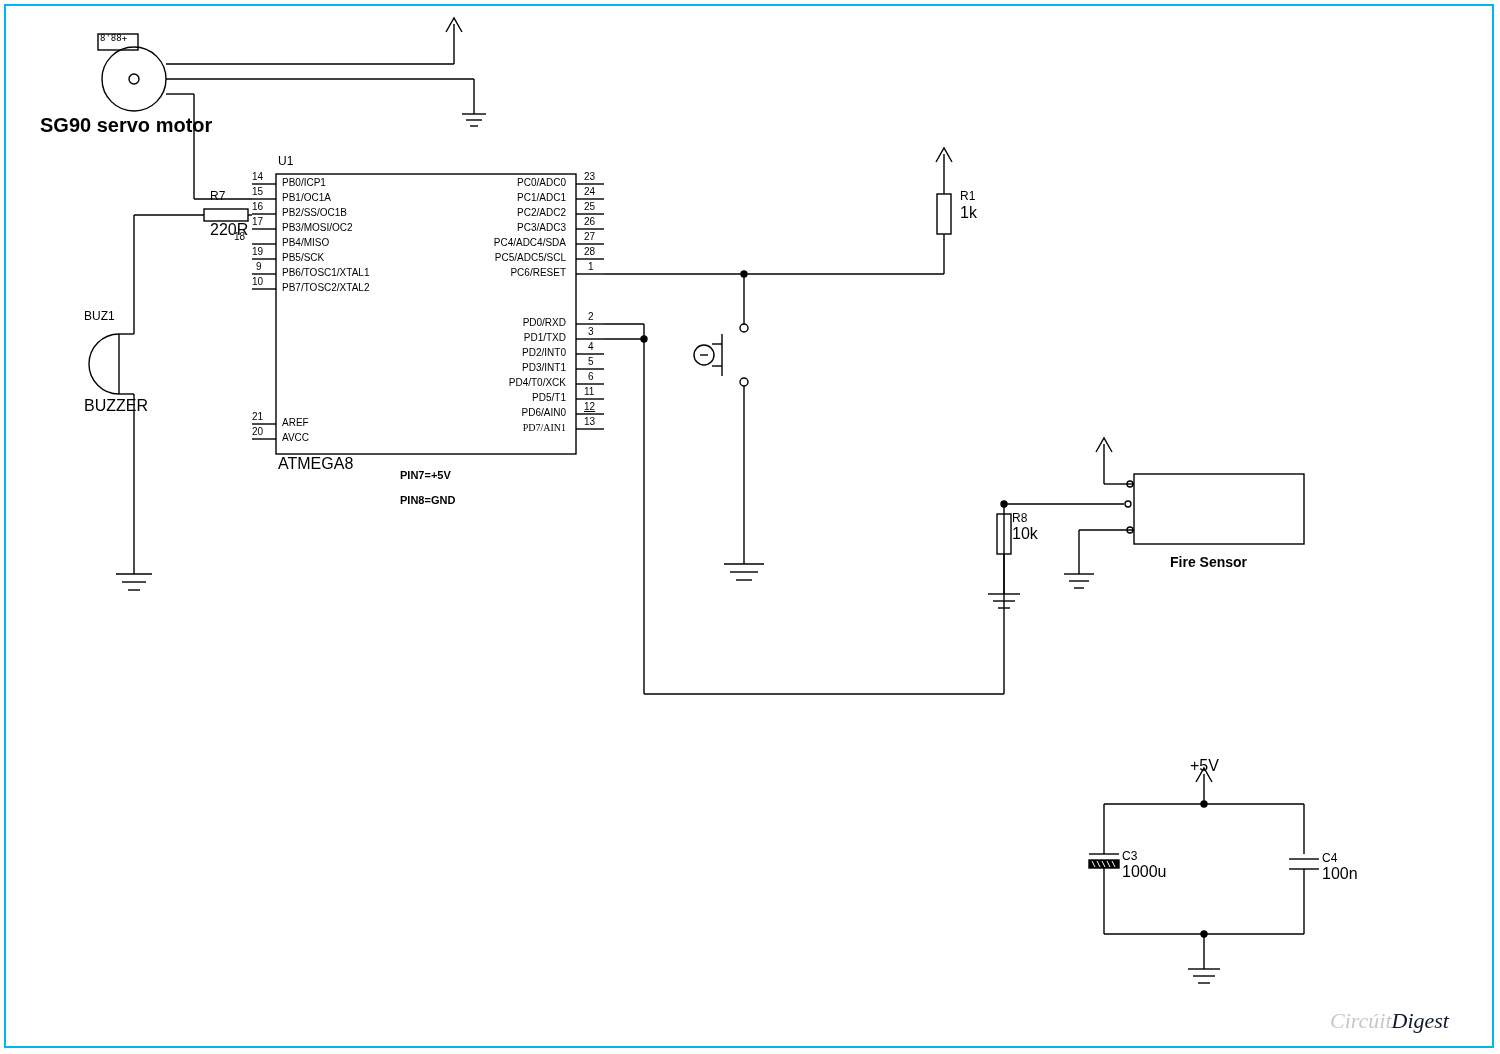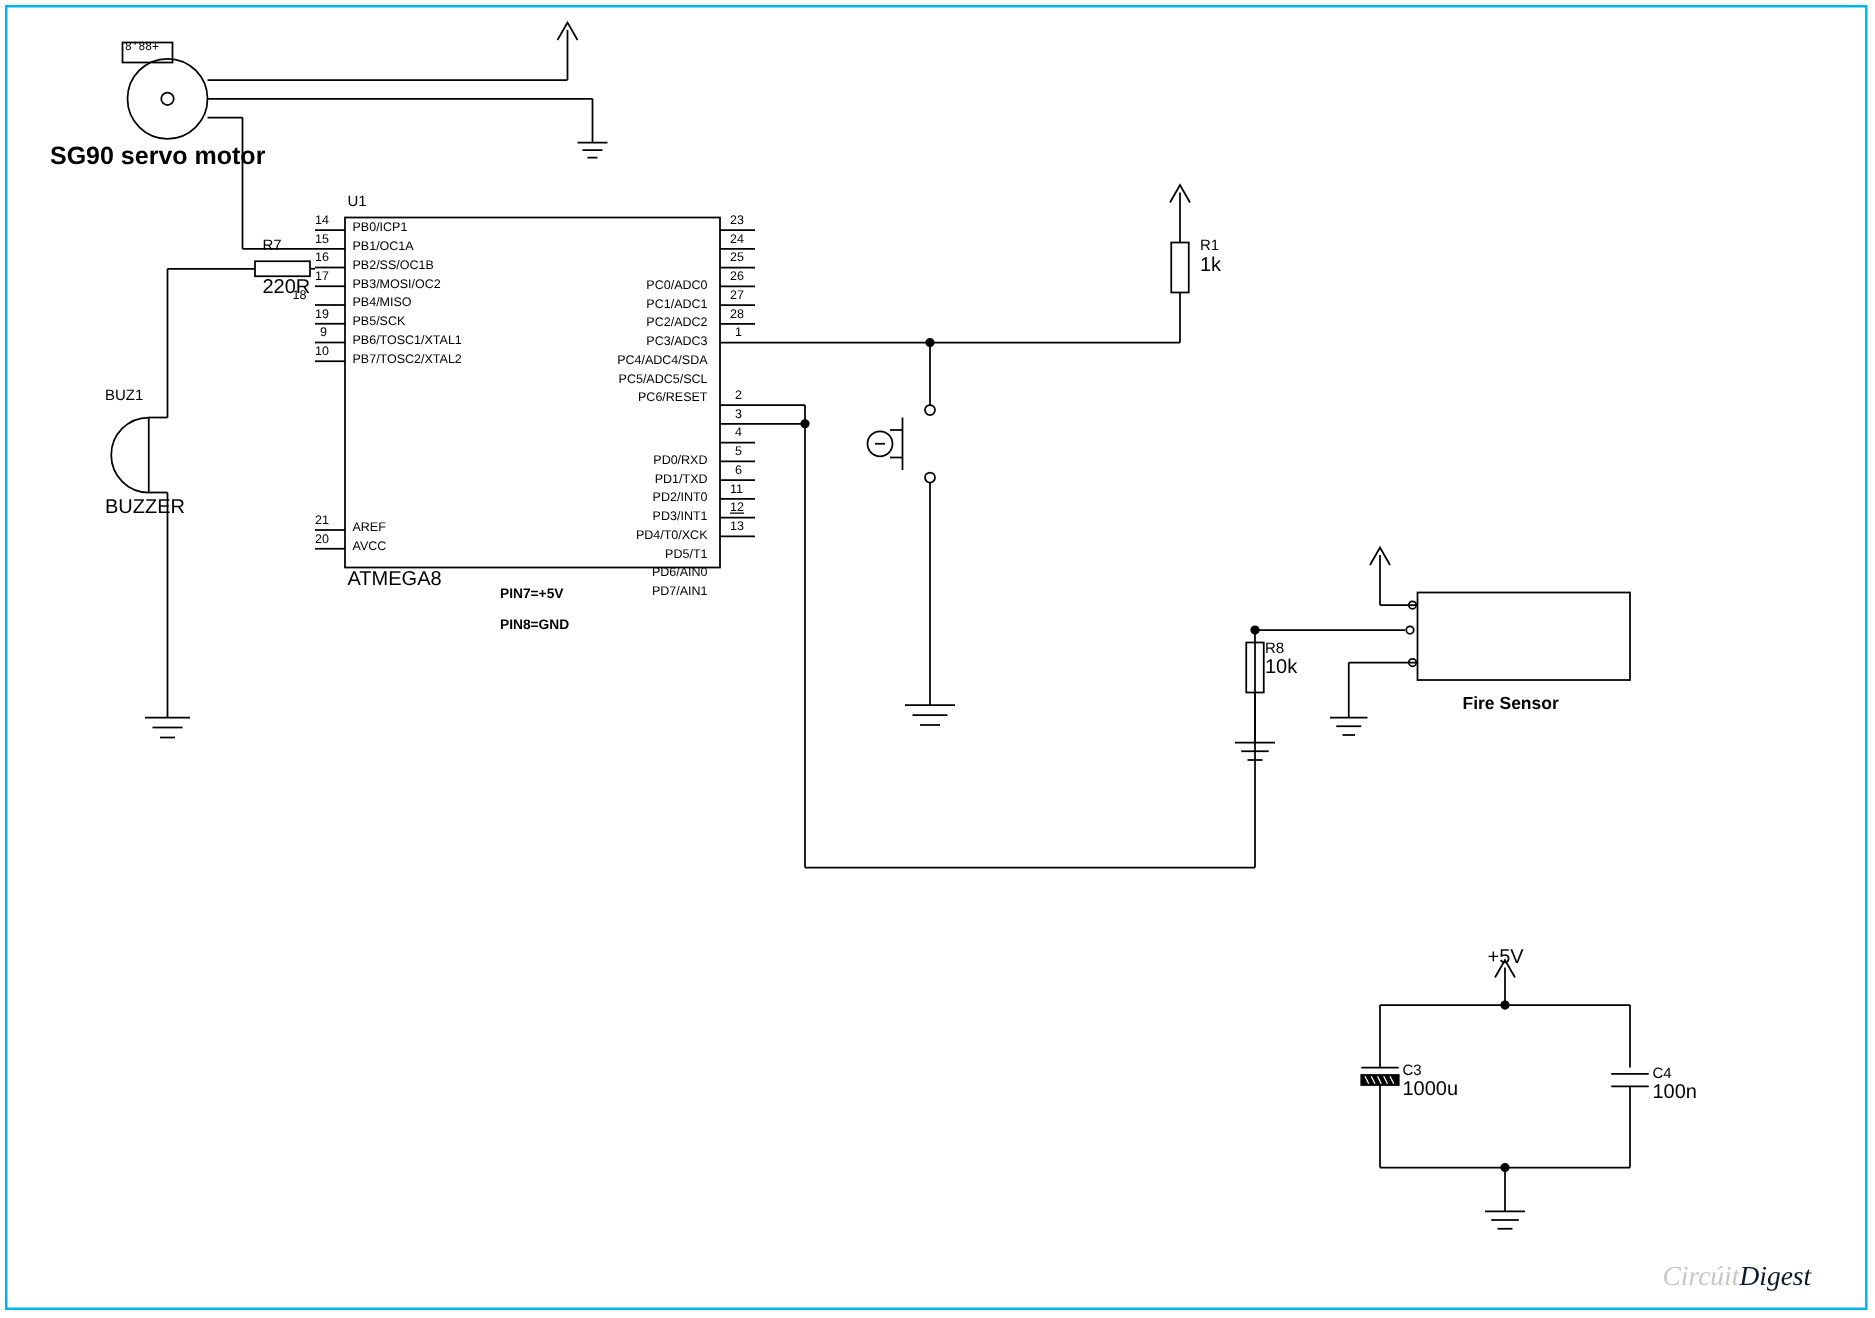--- a/index.html
+++ b/index.html
@@ -39,21 +39,21 @@
   .lbl.big  { font-size: 20px; font-weight: bold; text-align: center; }
   .lbl.watermark {
     font-size: 22px;
     color: #c7c7c7;
     font-style: italic;
     font-family: Georgia, serif;
   }
   .lbl.mono { font-family: monospace; font-size:9px;}
   .pinnum { font-size:10px; }
   .pinname { font-size:10px; }
-  .right { text-align: right; margin-top: 46px; }
+  .right { text-align: right; }
 </style>
 </head>
 <body>
 
 <div class="frame"></div>
 
 <svg viewBox="0 0 1490 1044">
   <g stroke="#000" stroke-width="1.4" fill="none">
 
     <circle cx="130" cy="75" r="32"></circle>
@@ -271,21 +271,21 @@
 <div class="lbl pinname right" style="left:500px;top:348px;width:66px;">PD2/INT0</div>
 <div class="lbl pinnum" style="left:588px;top:357px;">5</div>
 <div class="lbl pinname right" style="left:500px;top:363px;width:66px;">PD3/INT1</div>
 <div class="lbl pinnum" style="left:588px;top:372px;">6</div>
 <div class="lbl pinname right" style="left:490px;top:378px;width:76px;">PD4/T0/XCK</div>
 <div class="lbl pinnum" style="left:584px;top:387px;">11</div>
 <div class="lbl pinname right" style="left:510px;top:393px;width:56px;">PD5/T1</div>
 <div class="lbl pinnum" style="left:584px;top:402px;text-decoration:underline;">12</div>
 <div class="lbl pinname right" style="left:500px;top:408px;width:66px;">PD6/AIN0</div>
 <div class="lbl pinnum" style="left:584px;top:417px;">13</div>
-<div class="lbl pinname right" style="left:500px;top:423px;width:66px;">PD7/AIN1</div>
+<div class="lbl pinname right" style="left:500px;top:423px;width:66px;font-family:Liberation Serif, serif;">PD7/AIN1</div>
 
 <div class="lbl" style="left:960px;top:190px;">R1</div>
 <div class="lbl small" style="left:960px;top:205px;">1k</div>
 
 <div class="lbl" style="left:1012px;top:512px;">R8</div>
 <div class="lbl small" style="left:1012px;top:526px;">10k</div>
 
 <div class="lbl big" style="left:1170px;top:555px;font-size:14px;">Fire Sensor</div>
 
 <div class="lbl small" style="left:1190px;top:758px;">+5V</div>

